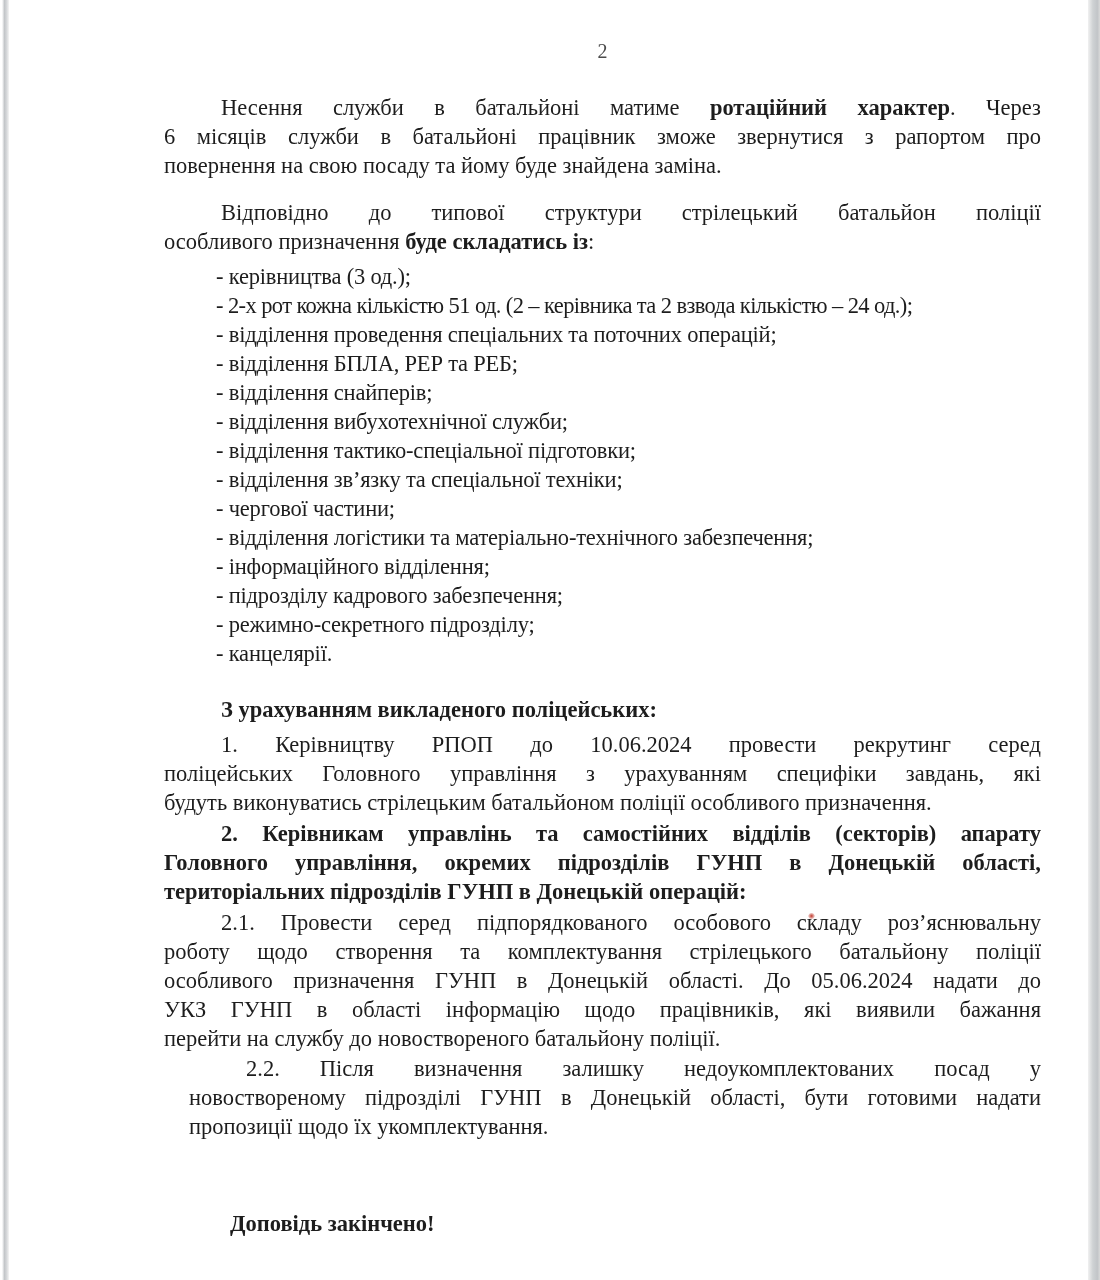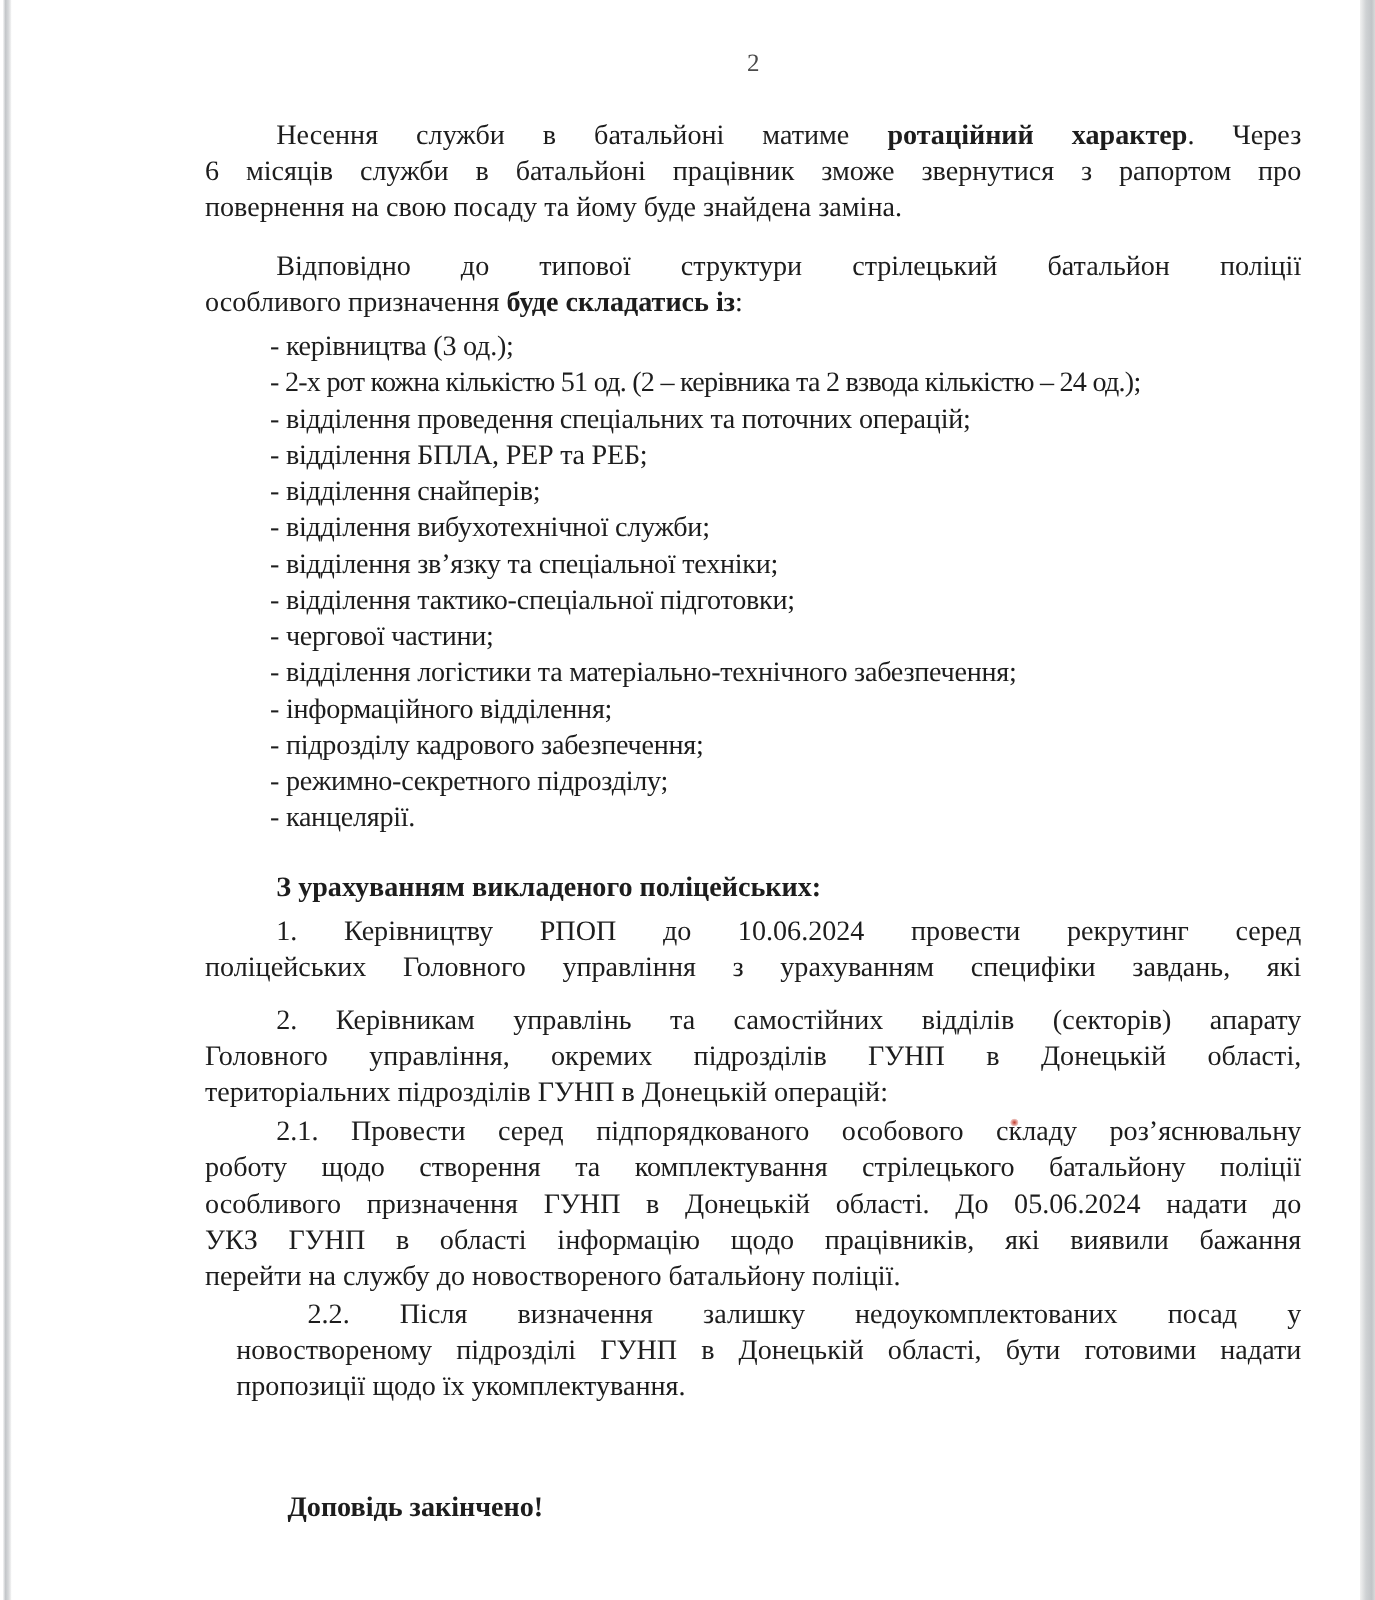--- a/index.html
+++ b/index.html
@@ -44,21 +44,21 @@
     content: ""; position: absolute; left: 1px; top: 3px;
     width: 7px; height: 6px; border-radius: 50%;
     background: radial-gradient(circle, var(--mark-color, #c23b2e) 0%, rgba(194,59,46,0.25) 65%, rgba(194,59,46,0) 75%);
   }
   
   [data-name="para-rotation"]    { margin-top: 31px; }
   [data-name="para-structure"]   { margin-top: 18px; }
   [data-name="unit-list"]        { margin-top: 6px; }
   [data-name="heading-proposals"]{ margin-top: 27px; }
   [data-name="para-item-1"]      { margin-top: 6px; }
-  [data-name="para-item-2"]      { margin-top: 13px; }
+  [data-name="para-item-2"]      { margin-top: 2px; font-weight: bold; }
   [data-name="para-item-2-1"]    { margin-top: 2px; }
   [data-name="para-item-2-2"]    { margin-top: 1px; margin-left: 25px; }
   [data-name="final-statement"]  { margin-top: 68px; }
   [data-name="final-statement"] .line { text-indent: 66px; }
 </style>
 </head>
 <body data-name="scanned-document-page">
 
 <div class="edge-left" data-name="photo-edge-left"></div>
 <div class="edge-right" data-name="photo-edge-right"></div>
@@ -75,35 +75,36 @@
         <div class="line first" data-name="text-line"><span data-name="text-run">Відповідно до типової структури стрілецький батальйон поліції</span></div>
         <div class="line last" data-name="text-line"><span data-name="text-run">особливого призначення </span><span class="b" data-name="bold-text">буде складатись із</span><span data-name="text-run">:</span></div>
       </div>
       <div data-name="unit-list" class="block list">
         <div class="line last" data-name="list-item">- керівництва (3 од.);</div>
         <div class="line last tight" data-name="list-item">- 2-х рот кожна кількістю 51 од. (2 – керівника та 2 взвода кількістю – 24 од.);</div>
         <div class="line last" data-name="list-item">- відділення проведення спеціальних та поточних операцій;</div>
         <div class="line last" data-name="list-item">- відділення БПЛА, РЕР та РЕБ;</div>
         <div class="line last" data-name="list-item">- відділення снайперів;</div>
         <div class="line last" data-name="list-item">- відділення вибухотехнічної служби;</div>
+        <div class="line last" data-name="list-item">- відділення тактико-спеціальної підготовки;</div>
         <div class="line last" data-name="list-item">- відділення зв’язку та спеціальної техніки;</div>
-        <div class="line last" data-name="list-item">- відділення тактико-спеціальної підготовки;</div>
         <div class="line last" data-name="list-item">- чергової частини;</div>
         <div class="line last" data-name="list-item">- відділення логістики та матеріально-технічного забезпечення;</div>
         <div class="line last" data-name="list-item">- інформаційного відділення;</div>
         <div class="line last" data-name="list-item">- підрозділу кадрового забезпечення;</div>
         <div class="line last" data-name="list-item">- режимно-секретного підрозділу;</div>
         <div class="line last" data-name="list-item">- канцелярії.</div>
       </div>
       <div data-name="heading-proposals" class="block para">
         <div class="line first last b" data-name="text-line"><span data-name="text-run">З урахуванням викладеного поліцейських:</span></div>
       </div>
       <div data-name="para-item-1" class="block para">
         <div class="line first" data-name="text-line"><span data-name="text-run">1. Керівництву РПОП до 10.06.2024 провести рекрутинг серед</span></div>
         <div class="line" data-name="text-line"><span data-name="text-run">поліцейських Головного управління з урахуванням специфіки завдань, які</span></div>
+        <div class="line last" data-name="text-line"><span data-name="text-run">будуть виконуватись стрілецьким батальйоном поліції особливого призначення.</span></div>
       </div>
       <div data-name="para-item-2" class="block para">
         <div class="line first" data-name="text-line"><span data-name="text-run">2. Керівникам управлінь та самостійних відділів (секторів) апарату</span></div>
         <div class="line" data-name="text-line"><span data-name="text-run">Головного управління, окремих підрозділів ГУНП в Донецькій області,</span></div>
         <div class="line last" data-name="text-line"><span data-name="text-run">територіальних підрозділів ГУНП в Донецькій операцій:</span></div>
       </div>
       <div data-name="para-item-2-1" class="block para">
         <div class="line first" data-name="text-line"><span data-name="text-run">2.1. Провести серед підпорядкованого особового с</span><span class="mark" data-name="red-annotation-mark">к</span><span data-name="text-run">ладу роз’яснювальну</span></div>
         <div class="line" data-name="text-line"><span data-name="text-run">роботу щодо створення та комплектування стрілецького батальйону поліції</span></div>
         <div class="line" data-name="text-line"><span data-name="text-run">особливого призначення ГУНП в Донецькій області. До 05.06.2024 надати до</span></div>

